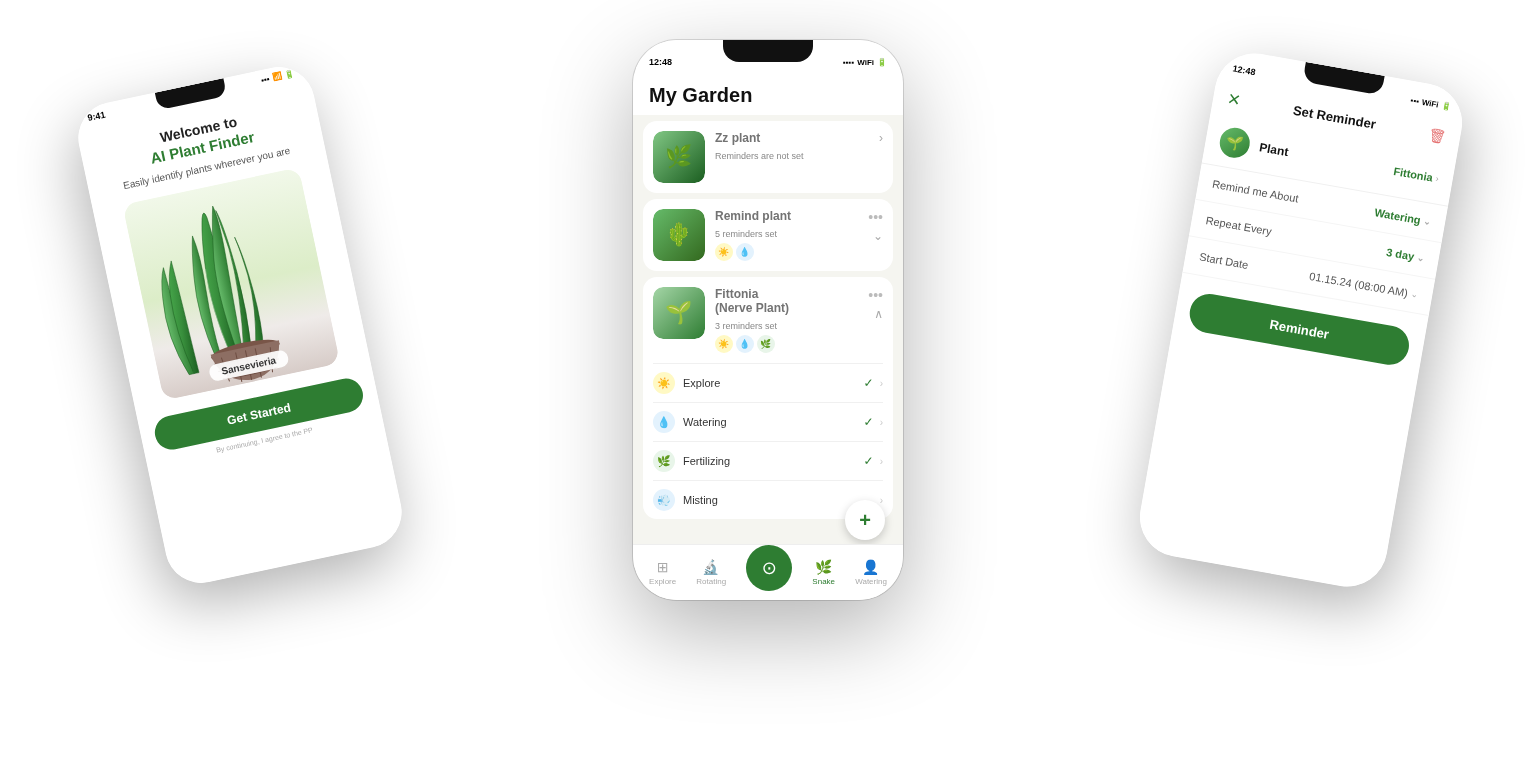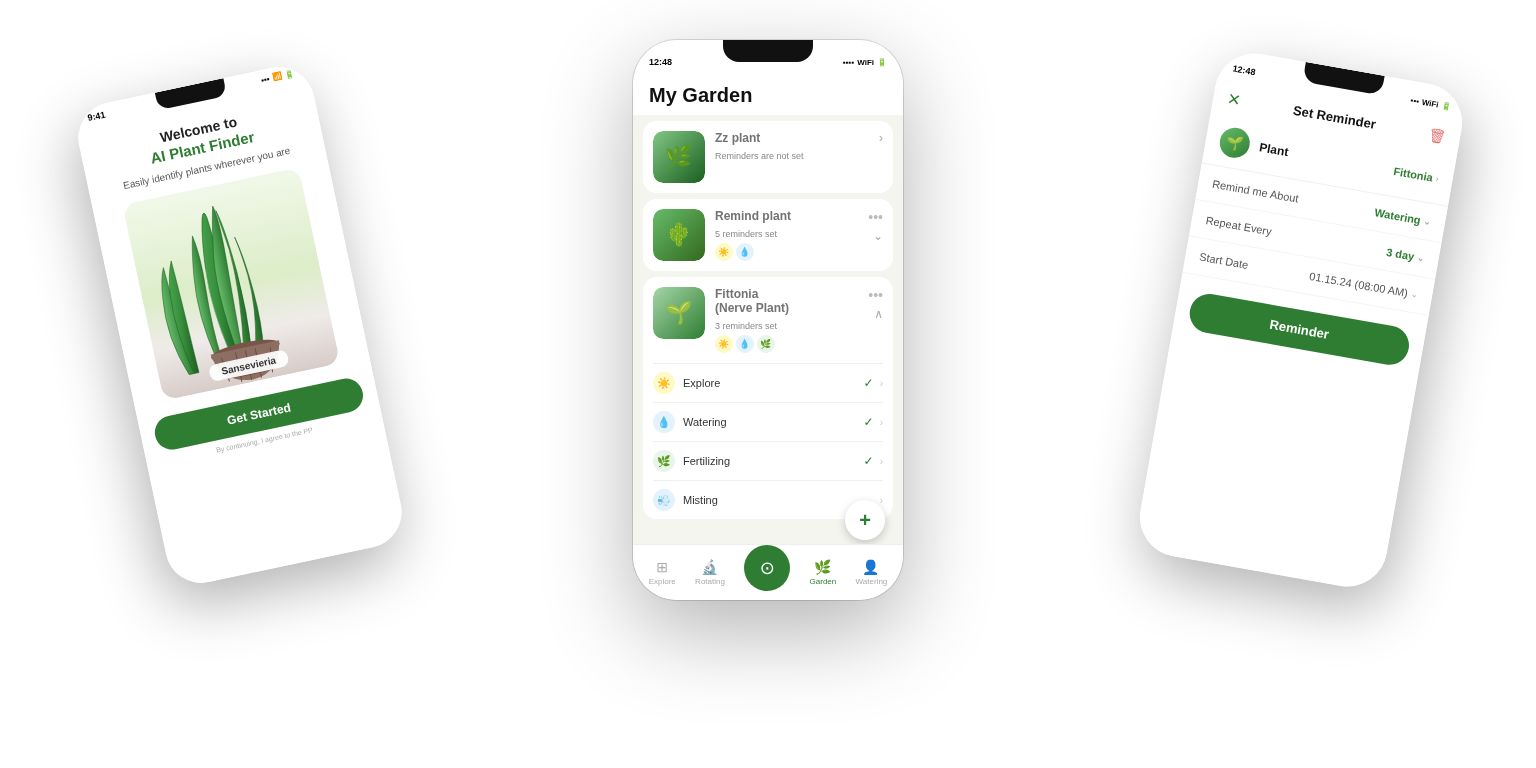--- a/index.html
+++ b/index.html
@@ -685,21 +685,21 @@
         </div>
         <div class="nav-item">
           <span class="nav-icon">🔬</span>
           <span class="nav-label">Rotating</span>
         </div>
         <div class="nav-camera">
           <span class="nav-camera-icon">⊙</span>
         </div>
         <div class="nav-item active">
           <span class="nav-icon">🌿</span>
-          <span class="nav-label">Garden</span>
+          <span class="nav-label">Snake</span>
         </div>
         <div class="nav-item">
           <span class="nav-icon">👤</span>
           <span class="nav-label">Watering</span>
         </div>
       </div>
     </div>
   </div>
 </div>
 

